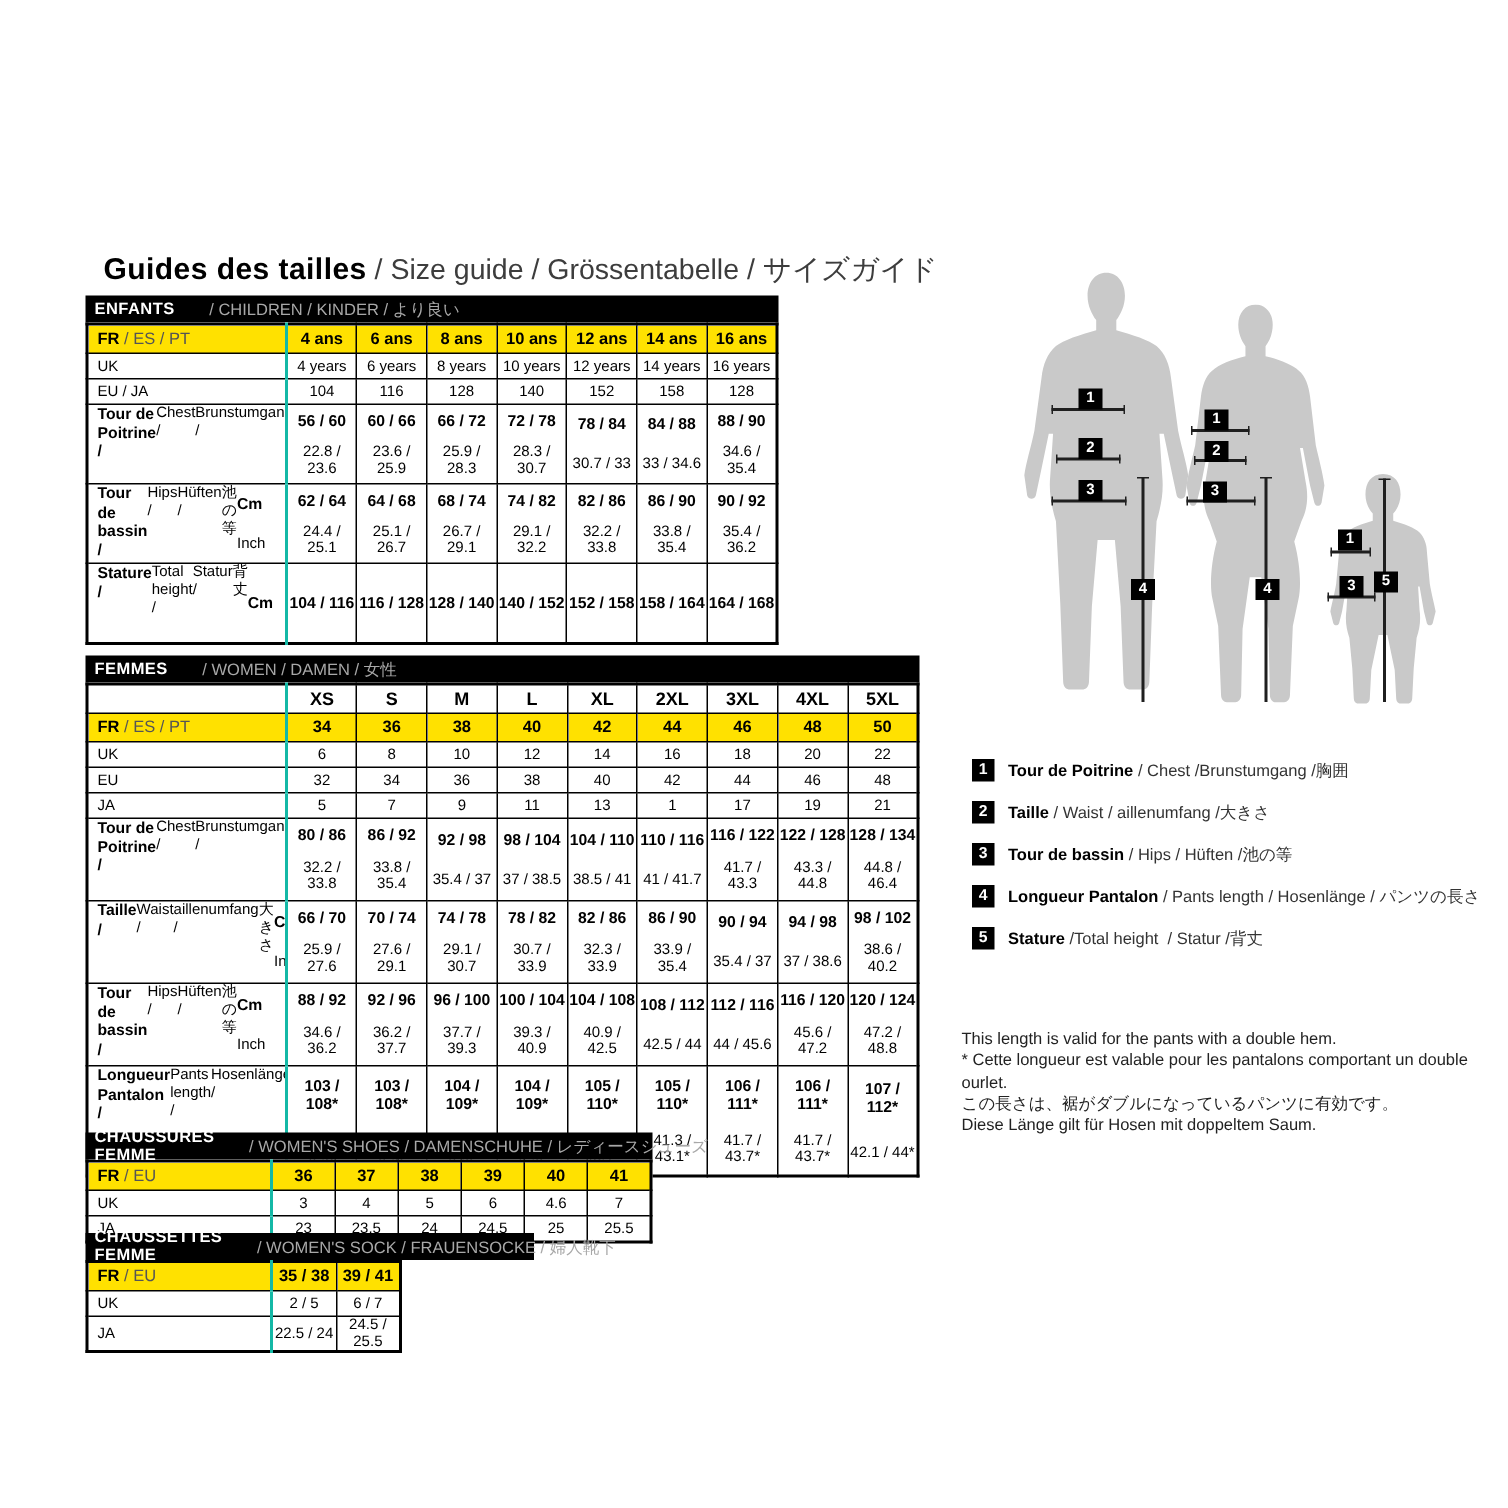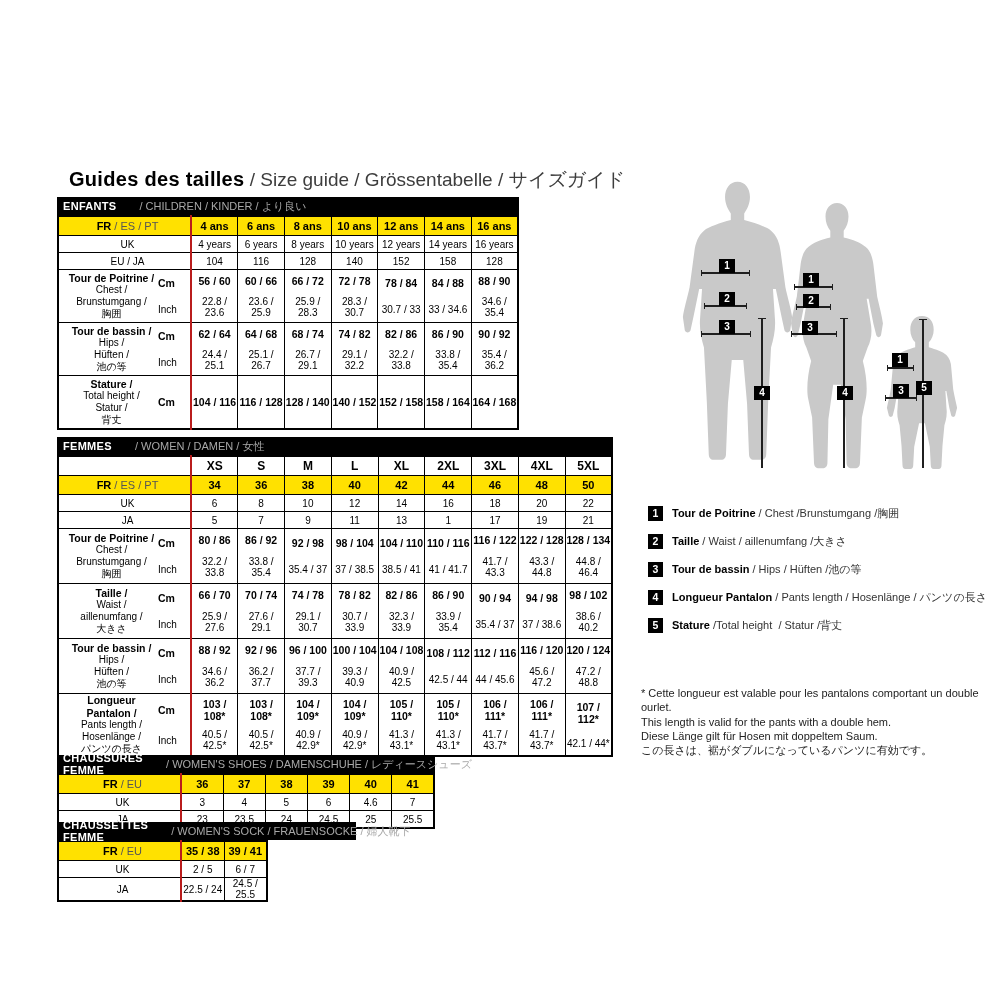--- a/index.html
+++ b/index.html
@@ -21,33 +21,33 @@
   #t-chaussettes table{width:211px;}
 
   .tbar{height:18px;background:#000;color:#fff;display:flex;align-items:center;
         padding-left:6px;font-size:11px;box-sizing:border-box;}
   .tbar b{font-weight:bold;letter-spacing:.3px;}
   .tbar span{color:#a8a8a8;font-weight:normal;white-space:pre;margin-left:20px;}
 
   table{border-collapse:collapse;table-layout:fixed;width:100%;background:#fff;
         border:2px solid #000;font-size:10px;color:#000;}
   td{border:1px solid #000;text-align:center;padding:0;overflow:hidden;}
-  td.lab{text-align:center;padding-left:6px;border-right:2px solid #b91c1c;box-sizing:border-box;}
+  td.lab{text-align:left;padding-left:6px;border-right:2px solid #14b8a6;box-sizing:border-box;}
   #t-enfants td.lab,#t-femmes td.lab{width:133px;}
   #t-chaussures td.lab,#t-chaussettes td.lab{width:123px;}
 
   tr.sizes td{height:18px;font-weight:bold;font-size:12px;}
   tr.band td{height:18px;background:var(--yellow,#ffe100);font-weight:bold;font-size:11px;}
   tr.band td.lab .dim{color:#555;font-weight:normal;}
   tr.plain td{height:16px;font-size:10px;}
   tr.measure td{height:52px;}
   #t-femmes tr.measure td{height:54px;}
 
   .mwrap{display:flex;height:100%;align-items:stretch;}
-  .mtext{flex:1;display:flex;flex-direction:column;justify-content:center;line-height:1.2;font-size:10px;}
+  .mtext{flex:1;display:flex;justify-content:center;line-height:1.2;font-size:10px;}
   .mtext .l1{font-weight:bold;font-size:10.5px;}
   .munit{width:30px;display:flex;flex-direction:column;justify-content:space-around;
          align-items:flex-start;padding-right:2px;}
   .munit.single{justify-content:center;}
   .munit .ucm{font-weight:bold;font-size:10.5px;}
   .munit .uin{font-size:10px;}
   .mvals{display:flex;flex-direction:column;justify-content:space-around;height:100%;}
   .mvals.single{justify-content:center;}
   .cmv{font-weight:bold;font-size:10.5px;}
   .inv{font-size:10px;}
@@ -325,20 +325,32 @@
           <td class="lab">UK</td>
           <td>6</td>
           <td>8</td>
           <td>10</td>
           <td>12</td>
           <td>14</td>
           <td>16</td>
           <td>18</td>
           <td>20</td>
           <td>22</td>
+        </tr>
+        <tr class="plain">
+          <td class="lab">EU</td>
+          <td>32</td>
+          <td>34</td>
+          <td>36</td>
+          <td>38</td>
+          <td>40</td>
+          <td>42</td>
+          <td>44</td>
+          <td>46</td>
+          <td>48</td>
         </tr>
         <tr class="plain">
           <td class="lab">JA</td>
           <td>5</td>
           <td>7</td>
           <td>9</td>
           <td>11</td>
           <td>13</td>
           <td>1</td>
           <td>17</td>
@@ -746,17 +758,17 @@
       <span class="lbadge">4</span>
       <span><b>Longueur Pantalon</b><span class="rest"> / Pants length / Hosenlänge / パンツの長さ</span></span>
     </div>
     <div class="litem">
       <span class="lbadge">5</span>
       <span><b>Stature</b><span class="rest"> /Total height  / Statur /背丈</span></span>
     </div>
   </div>
 
 <div id="footnote">
+    <div>This length is valid for the pants with a double hem.</div>
     <div>* Cette longueur est valable pour les pantalons comportant un double ourlet.</div>
-    <div>This length is valid for the pants with a double hem.</div>
+    <div>この長さは、裾がダブルになっているパンツに有効です。</div>
     <div>Diese Länge gilt für Hosen mit doppeltem Saum.</div>
-    <div>この長さは、裾がダブルになっているパンツに有効です。</div>
   </div>
 
 </body></html>

